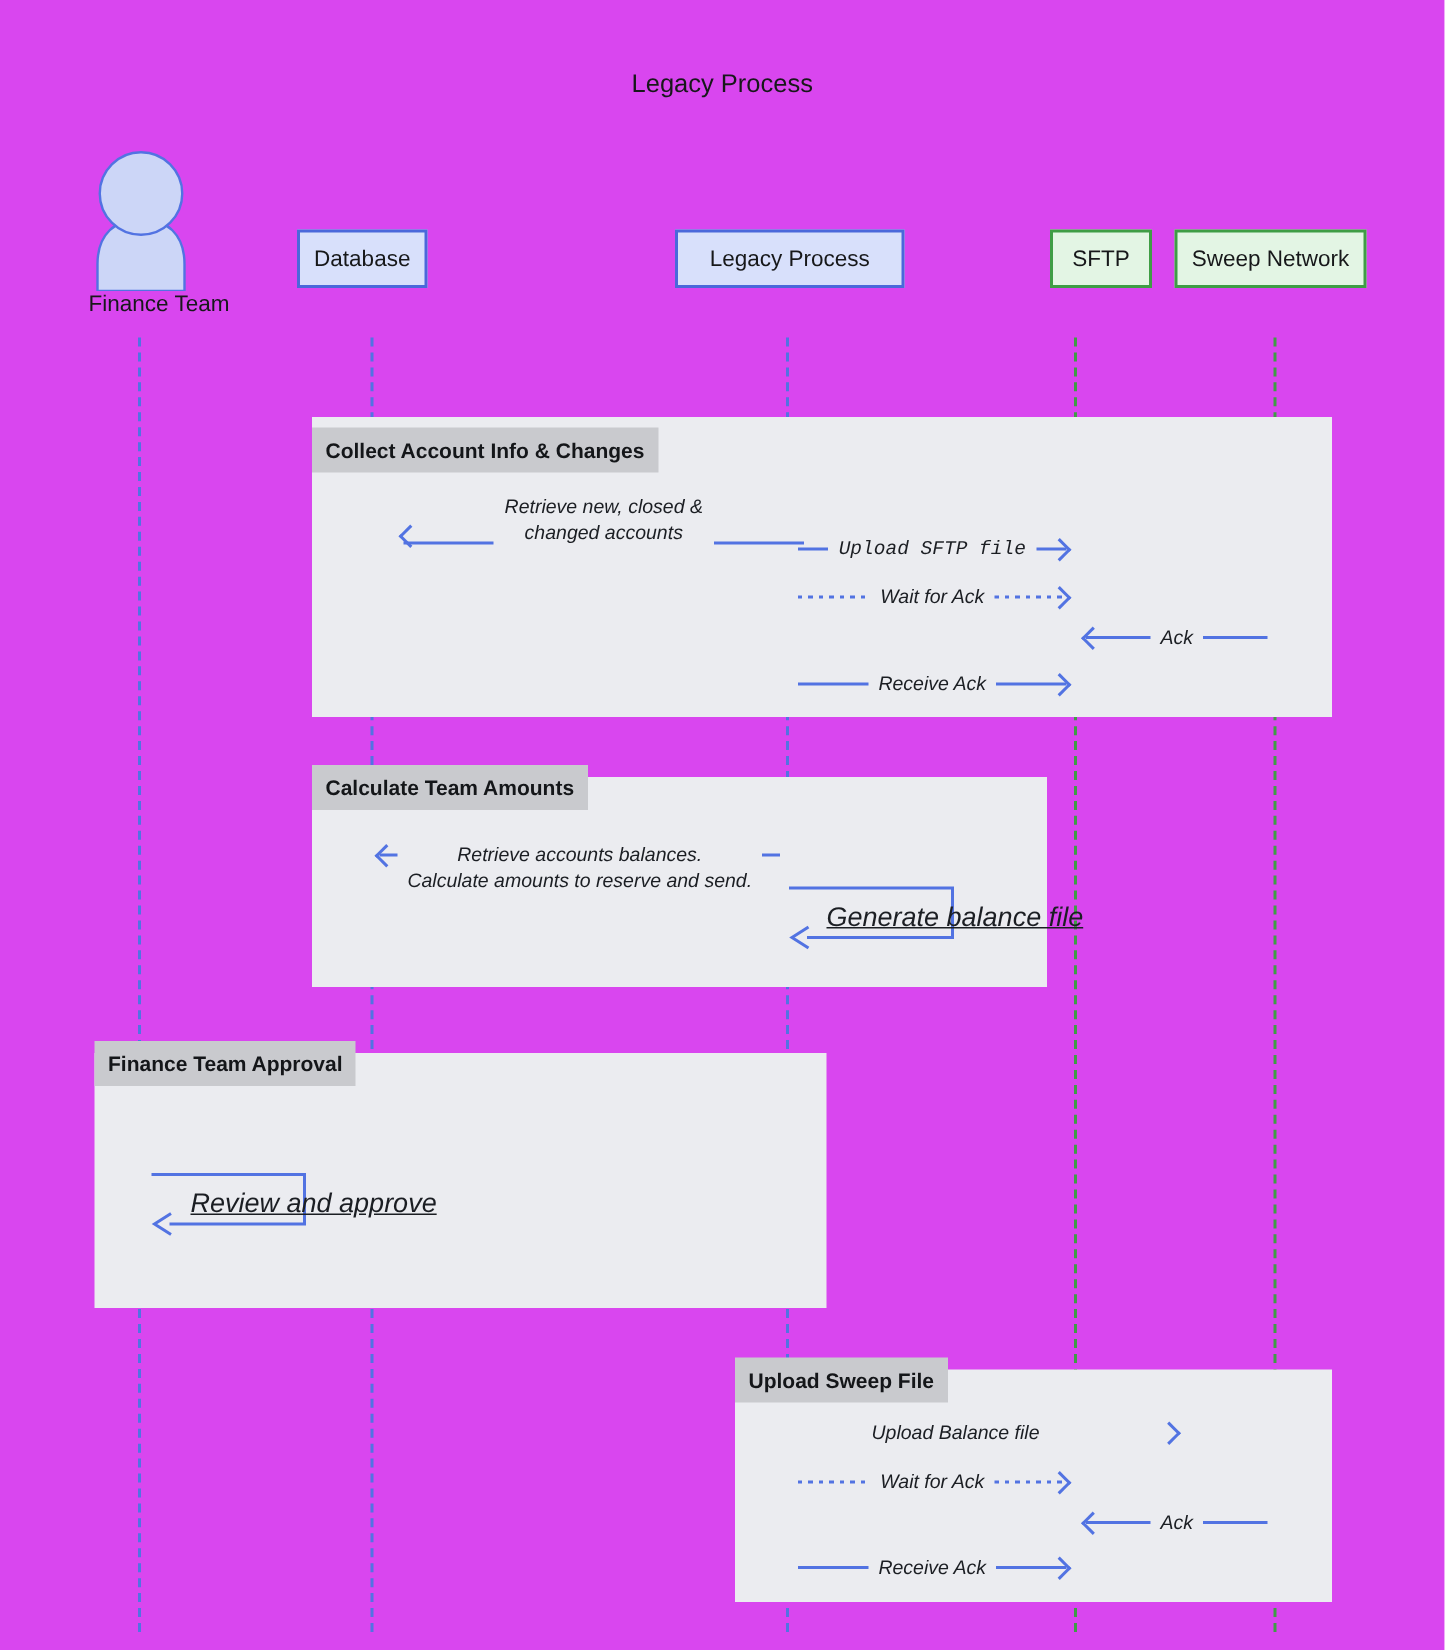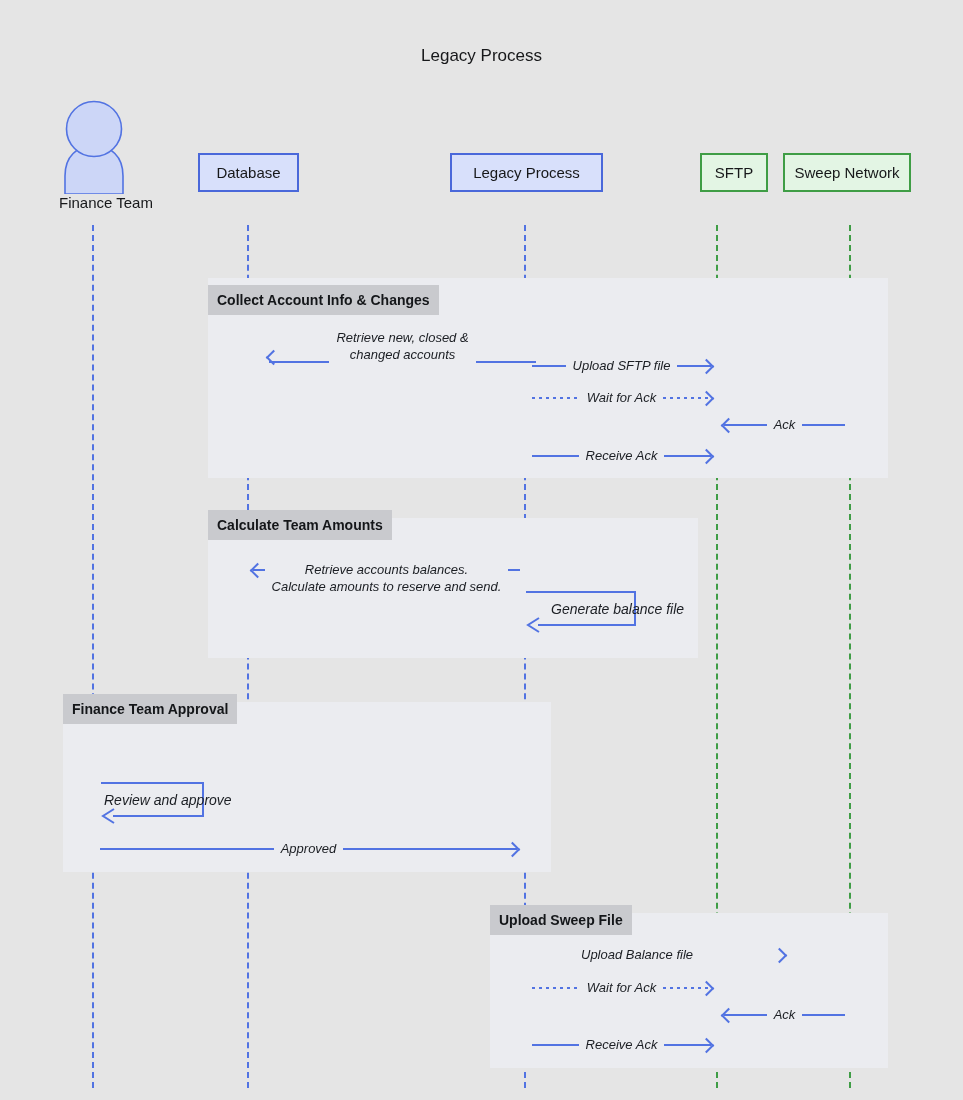--- a/index.html
+++ b/index.html
@@ -1,16 +1,16 @@
 <!DOCTYPE html>
 <html><head>
 <meta charset="utf-8">
 <style>
   html,body{margin:0;padding:0;background:#ffffff;}
-  .canvas{position:relative;width:963px;height:1100px;background:#e5e5e5;
+  .canvas{position:relative;width:963px;height:1100px;background:#d946ef;
           font-family:"Liberation Sans","DejaVu Sans",sans-serif;color:#1c1e21;overflow:hidden;}
   .title{position:absolute;left:0;top:46px;width:963px;text-align:center;
          font-size:17px;font-weight:500;color:#17181a;}
   
   .abox{position:absolute;top:153px;height:39px;box-sizing:border-box;border:2px solid;
         display:flex;align-items:center;justify-content:center;font-size:15px;color:#17181a;}
   .abox.blue{background:#d8e0fb;border-color:#4a68da;}
   .abox.green{background:#e3f5e4;border-color:#3f9d45;}
   .actor-label{position:absolute;top:194px;font-size:15px;color:#17181a;text-align:center;}
   
@@ -26,39 +26,39 @@
   .seg{flex:1 1 auto;height:2px;margin-top:8px;background:#5273e2;}
   .seg.dot{background:repeating-linear-gradient(90deg,#5273e2 0 3px,transparent 3px 7px);}
   .mtext{flex:0 0 auto;margin:0 7px;font-size:13px;font-style:italic;color:#1b1e23;
          line-height:17px;text-align:center;white-space:nowrap;}
   .head{flex:0 0 auto;width:9px;height:9px;border:0 solid #5273e2;margin-top:4px;}
   .head.r{border-top-width:2px;border-right-width:2px;transform:rotate(45deg);margin-left:-10px;}
   .head.l{border-top-width:2px;border-left-width:2px;transform:rotate(-45deg);margin-right:-10px;}
   
   .selfmsg{position:absolute;}
   .selfmsg svg{position:absolute;left:0;top:0;overflow:visible;}
-  .selftext{position:absolute;font-size:14px;font-style:italic;color:#1b1e23;white-space:nowrap;}
+  .selftext{position:absolute;font-size:18px;font-style:italic;color:#1b1e23;white-space:nowrap;text-decoration:underline;}
   .person-wrap{position:absolute;left:56px;top:100px;width:76px;height:94px;}
 </style>
 </head>
 <body>
 
 <div class="canvas">
 
   <div class="title">Legacy Process</div>
 
   <div class="person-wrap">
     <svg width="76" height="94" viewBox="0 0 76 94">
       <path d="M9,94 L9,76 C9,56 21,46 38,46 C55,46 67,56 67,76 L67,94 Z" fill="#ccd6f7" stroke="#5273e2" stroke-width="1.6"></path>
       <circle cx="38" cy="29" r="27.5" fill="#ccd6f7" stroke="#5273e2" stroke-width="1.6"></circle>
     </svg>
   </div>
   <div class="actor-label" style="left:32px;width:148px;">Finance Team</div>
 
-  <div class="abox blue" style="left:198px;width:101px;text-align:center;">Database</div>
+  <div class="abox blue" style="left:198px;width:87px;text-align:center;">Database</div>
   <div class="abox blue" style="left:450px;width:153px;">Legacy Process</div>
   <div class="abox green" style="left:700px;width:68px;">SFTP</div>
   <div class="abox green" style="left:783px;width:128px;">Sweep Network</div>
 
   <div class="lifeline blue" style="left:92px;"></div>
   <div class="lifeline blue" style="left:247px;"></div>
   <div class="lifeline blue" style="left:524px;"></div>
   <div class="lifeline green" style="left:716px;"></div>
   <div class="lifeline green" style="left:849px;"></div>
 
@@ -68,21 +68,21 @@
   <div class="msg" style="left:268px;top:329px;width:268px;align-items:flex-end;">
     <span class="head l"></span>
     <span class="seg"></span>
     <span class="mtext">
       <span style="display:block;">Retrieve new, closed &amp;</span>
       <span style="display:block;">changed accounts</span>
     </span>
     <span class="seg"></span>
   </div>
 
-  <div class="msg" style="left:532px;top:357px;width:180px;">
+  <div class="msg" style="left:532px;top:357px;width:180px;font-family:Liberation Mono, monospace;">
     <span class="seg"></span>
     <span class="mtext">Upload SFTP file</span>
     <span class="seg"></span>
     <span class="head r"></span>
   </div>
 
   <div class="msg" style="left:532px;top:389px;width:180px;">
     <span class="seg dot"></span>
     <span class="mtext">Wait for Ack</span>
     <span class="seg dot"></span>
@@ -126,29 +126,23 @@
 
   <div class="section" style="left:63px;top:702px;width:488px;height:170px;"></div>
   <div class="slabel" style="left:63px;top:694px;">Finance Team Approval</div>
 
 
   <div class="selfmsg" style="left:100px;top:781px;width:106px;height:44px;">
     <svg width="106" height="44">
       <path d="M1,2 H103 V35 H13" fill="none" stroke="#5273e2" stroke-width="2"></path>
       <polyline points="14,28 3,35 14,42" fill="none" stroke="#5273e2" stroke-width="2"></polyline>
     </svg>
-    <span class="selftext" style="left:4px;top:11px;">Review and approve</span>
+    <span class="selftext" style="left:27px;top:11px;">Review and approve</span>
   </div>
 
-  <div class="msg" style="left:100px;top:840px;width:418px;">
-    <span class="seg"></span>
-    <span class="mtext">Approved</span>
-    <span class="seg"></span>
-    <span class="head r"></span>
-  </div>
 
   <div class="section" style="left:490px;top:913px;width:398px;height:155px;"></div>
   <div class="slabel" style="left:490px;top:905px;">Upload Sweep File</div>
 
   <div class="msg" style="left:532px;top:946px;width:180px;gap:42px;">
     <span class="seg"></span>
     <span class="mtext">Upload Balance file</span>
     <span class="seg"></span>
     <span class="head r"></span>
   </div>

